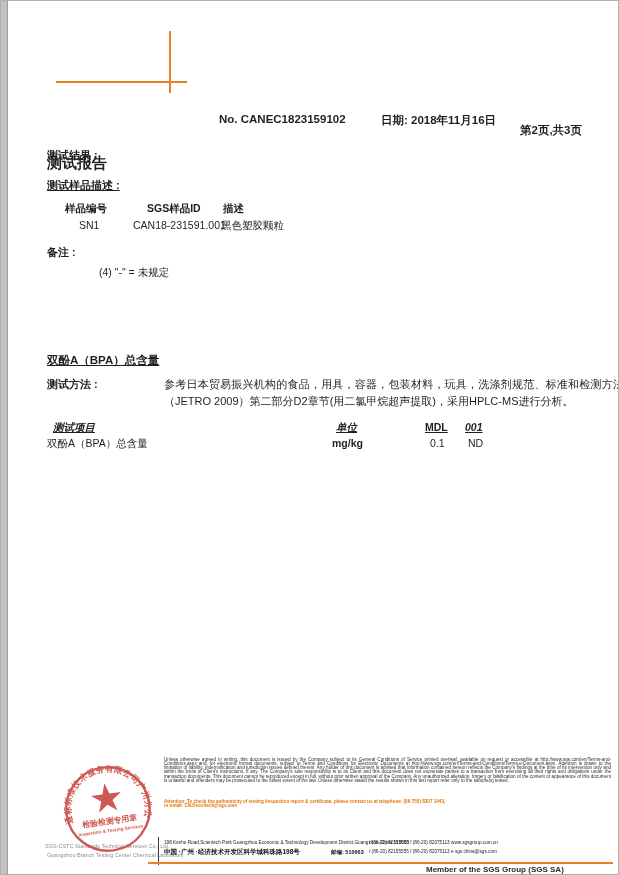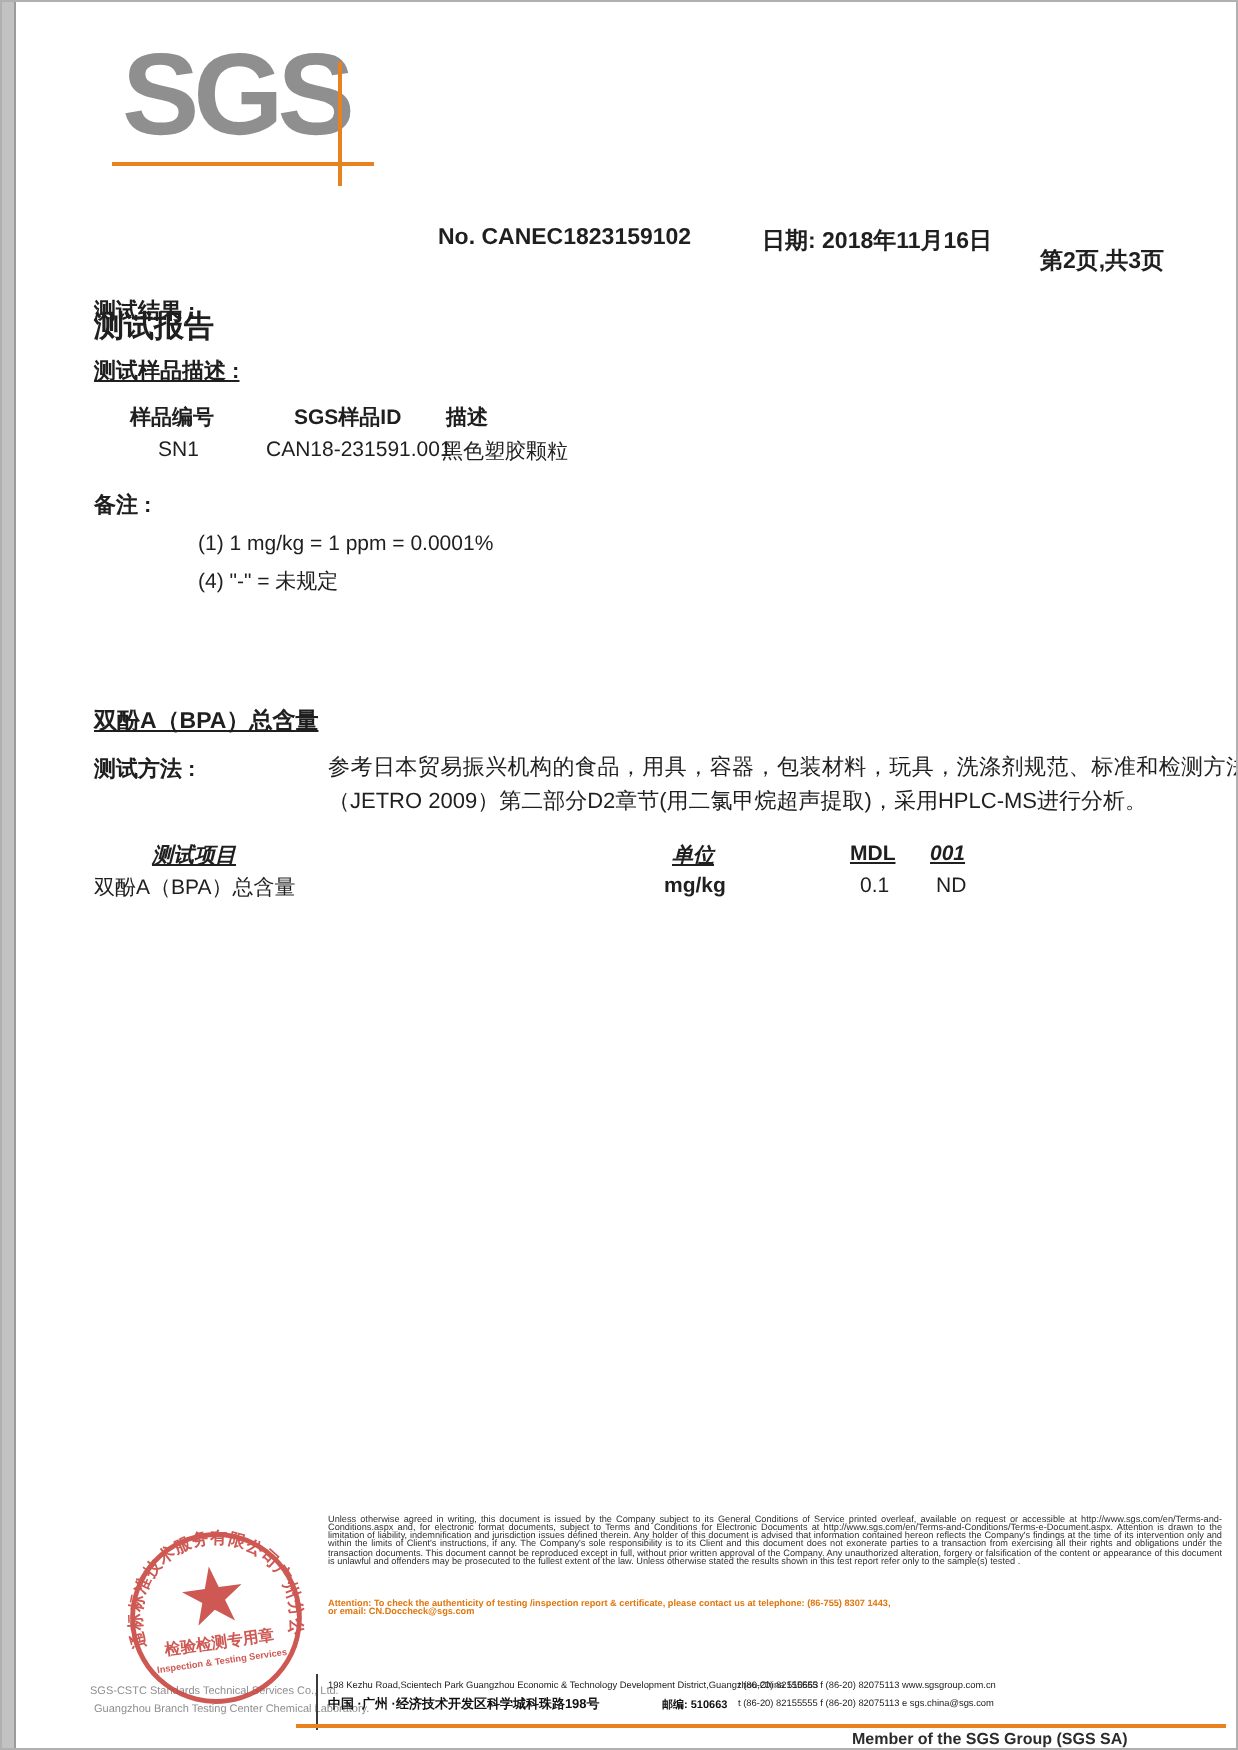--- a/index.html
+++ b/index.html
@@ -37,21 +37,21 @@
   .s-col1{left:78px;top:218px;} .s-col2{left:132px;top:218px;} .s-col3{left:220px;top:218px;text-align:center;}
 
   .notes-label{left:46px;top:244px;font-size:11px;font-weight:600;}
   .notes-list{left:98px;top:262px;font-size:10.5px;line-height:18.5px;}
 
   .bpa-heading{left:46px;top:352px;font-size:11.5px;font-weight:bold;text-decoration:underline;}
   .method-label{left:46px;top:376px;font-size:11px;font-weight:600;}
   .method-text{left:119px;top:375px;width:460px;font-size:11px;line-height:17px;text-align:justify;margin-left:44px;}
 
   .r-head{top:420px;font-size:10.5px;font-weight:600;text-decoration:underline;}
-  .r-item-h{left:52px;font-style:italic;margin-left:23px;}
+  .r-item-h{left:52px;font-style:italic;}
   .r-unit-h{left:335px;font-style:italic;}
   .r-mdl-h{left:424px;}
   .r-001-h{left:464px;font-style:italic;}
   .r-row{top:436px;font-size:10.5px;}
   .r-item{left:46px;}
   .r-unit{left:331px;font-weight:bold;}
   .r-mdl{left:429px;}
   .r-001{left:467px;}
 
   
@@ -71,42 +71,40 @@
 
   .stamp{left:56px;top:757px;width:102px;height:102px;transform:rotate(-8deg);opacity:0.88;}
 </style>
 </head>
 <body>
 
 <div class="page">
 
   <div class="abs edge-left"></div>
 
-  <div class="abs logo-text">SGS</div>
   <div class="abs logo-hline"></div>
   <div class="abs logo-vline"></div>
 
   <div class="abs doc-title">测试报告</div>
   <div class="abs report-no">No. CANEC1823159102</div>
   <div class="abs report-date">日期: 2018年11月16日</div>
   <div class="abs report-page">第2页,共3页</div>
 
   <div class="abs results-label">测试结果 :</div>
 
   <div class="abs sample-heading">测试样品描述 :</div>
   <div class="abs th s-col1h">样品编号</div>
   <div class="abs th s-col2h">SGS样品ID</div>
   <div class="abs th s-col3h">描述</div>
   <div class="abs td s-col1">SN1</div>
   <div class="abs td s-col2">CAN18-231591.001</div>
   <div class="abs td s-col3">黑色塑胶颗粒</div>
 
   <div class="abs notes-label">备注 :</div>
   <div class="abs notes-list">
-    <div>(1) 1 mg/kg = 1 ppm = 0.0001%</div>
     <div>(4) "-" = 未规定</div>
   </div>
 
   <div class="abs bpa-heading">双酚A（BPA）总含量</div>
   <div class="abs method-label">测试方法 :</div>
   <div class="abs method-text">参考日本贸易振兴机构的食品，用具，容器，包装材料，玩具，洗涤剂规范、标准和检测方法（JETRO 2009）第二部分D2章节(用二氯甲烷超声提取)，采用HPLC-MS进行分析。</div>
 
   <div class="abs r-head r-item-h">测试项目</div>
   <div class="abs r-head r-unit-h">单位</div>
   <div class="abs r-head r-mdl-h">MDL</div>

